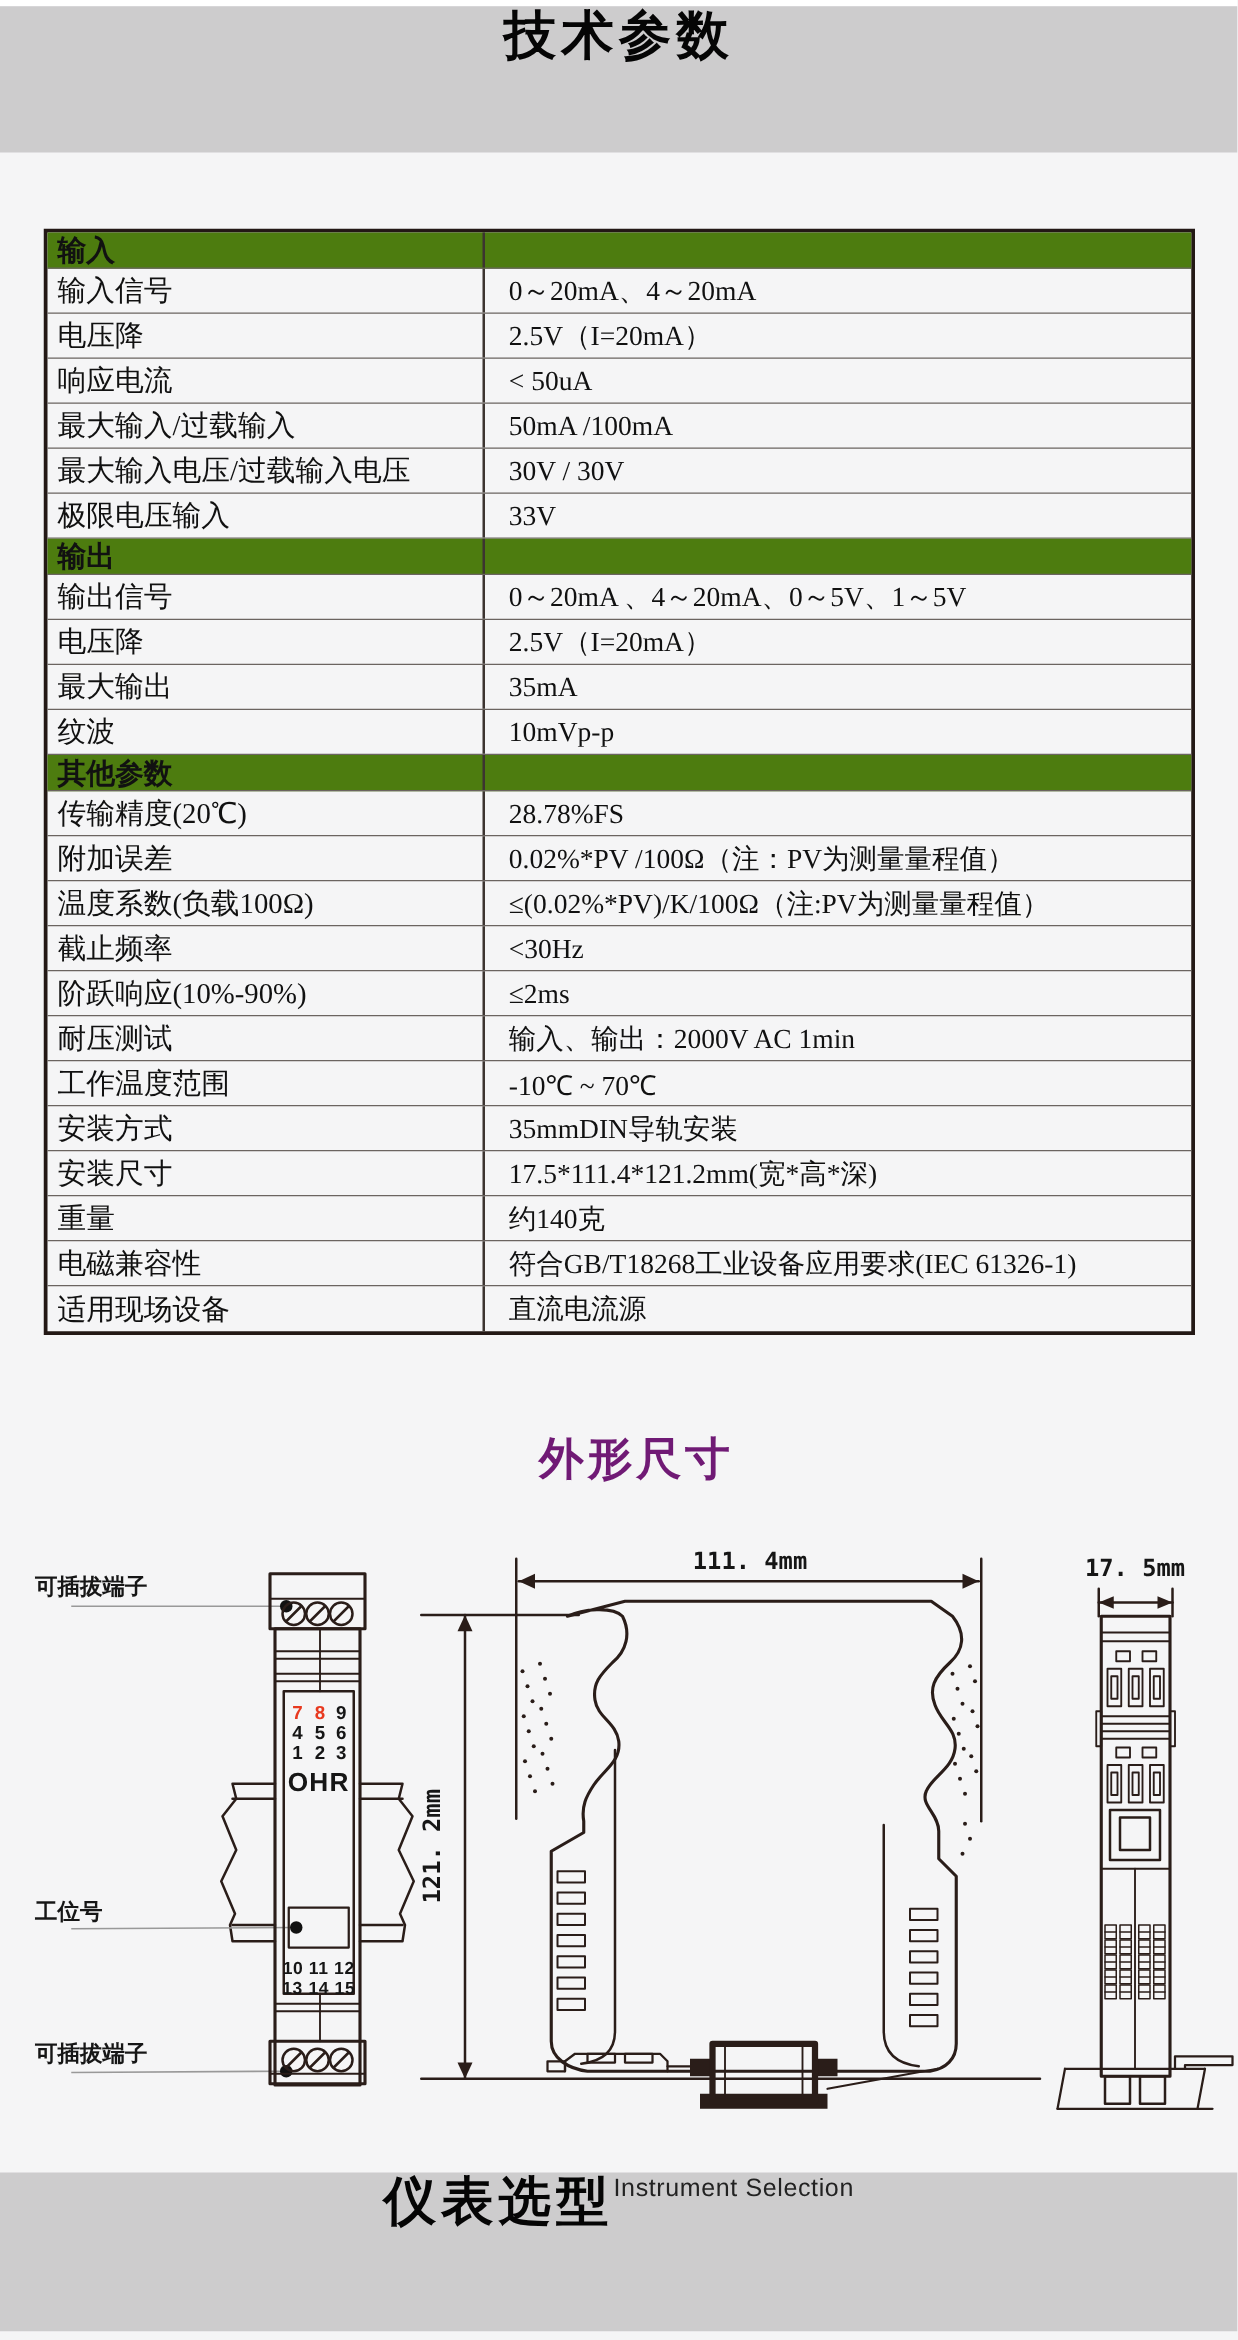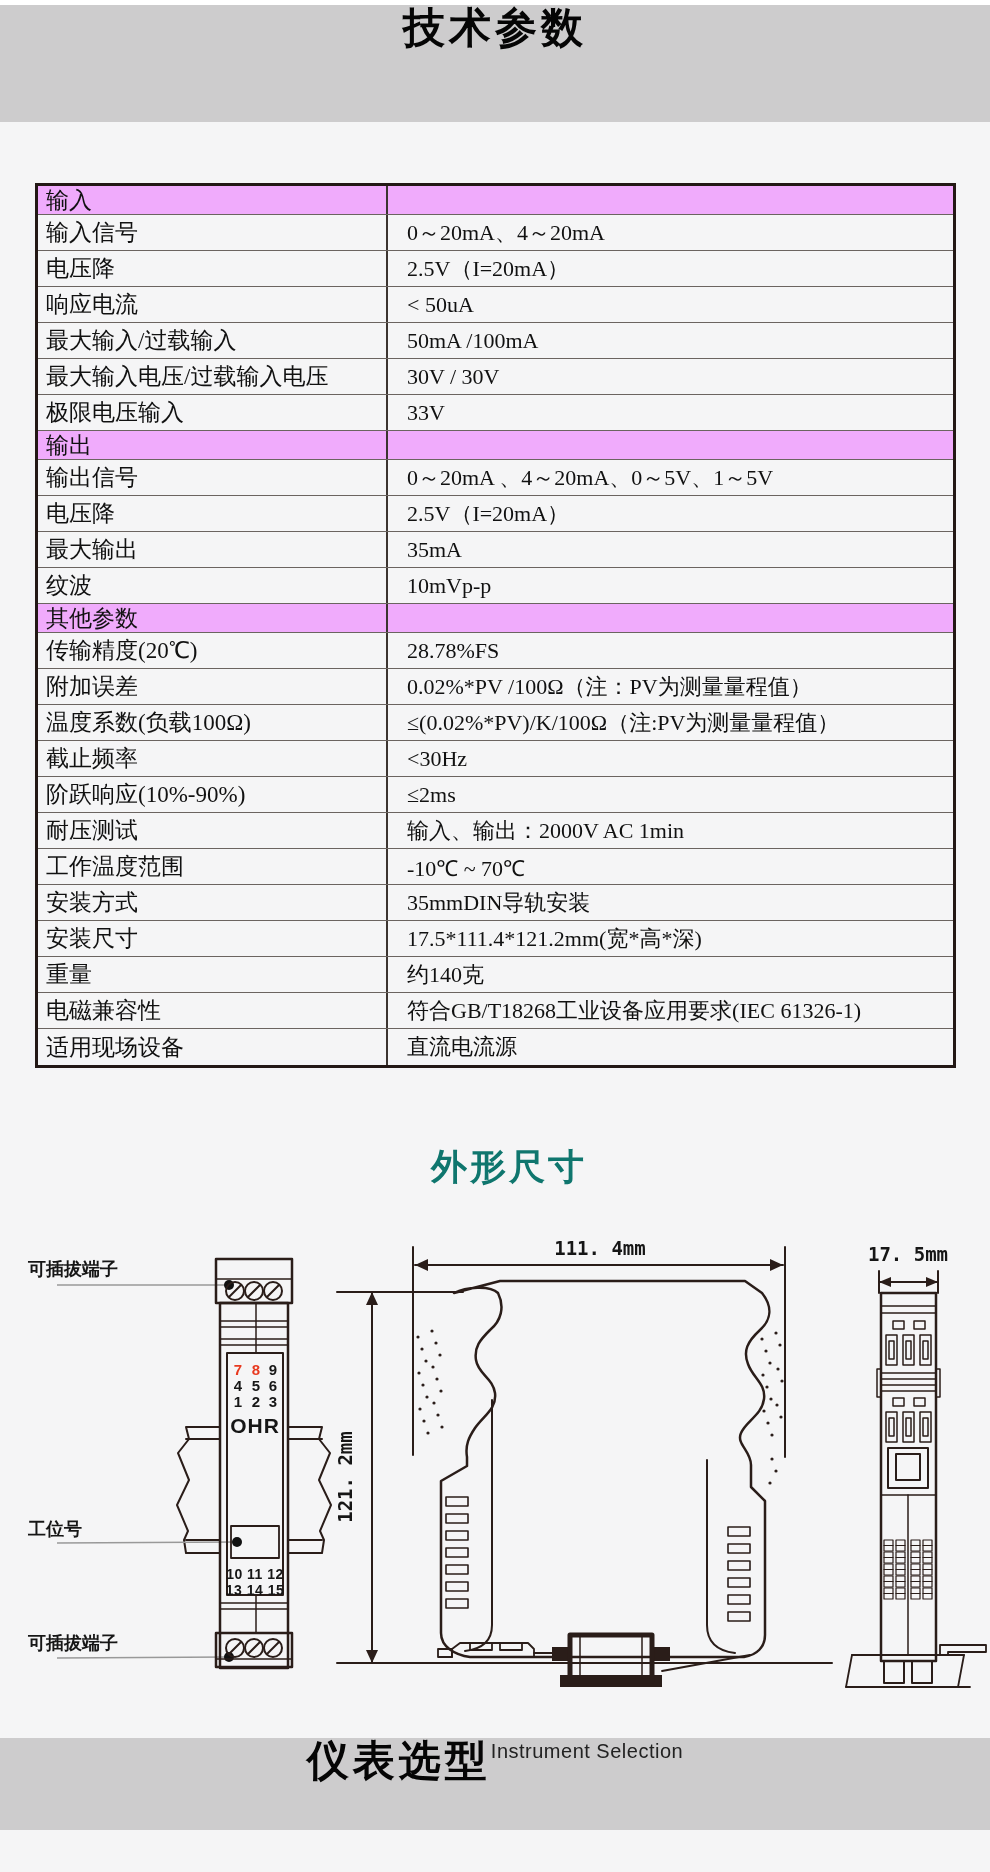--- a/index.html
+++ b/index.html
@@ -7,38 +7,38 @@
   .top-strip{height:5px;background:#ffffff;}
   .band{height:117px;background:#cdcccd;text-align:center;display:flex;
     flex-direction:row;justify-content:center;}
   .band-title{font-size:42px;font-weight:bold;letter-spacing:4px;color:#050505;line-height:1.1;}
   .band-subtitle{font-size:20px;color:#222;margin-top:2px;letter-spacing:0.5px;}
   
   .spec-table{width:915px;margin:61px 0 0 35px;border:3px solid #231815;
     font-family:"Liberation Serif",serif;}
   .trow{display:flex;height:36px;align-items:center;border-bottom:1px solid #6b6460;box-sizing:border-box;}
   .trow:last-child{border-bottom:none;}
-  .trow.section{height:29px;background:#f0abfc;}
+  .trow.section{height:29px;background:#4d7c0f;font-weight:bold;}
   .tcell{box-sizing:border-box;overflow:hidden;white-space:nowrap;}
   .tcell.label{width:348px;padding-left:8px;font-size:23px;}
   .tcell.value{flex:1;border-left:2px solid #3c3430;padding-left:19px;font-size:22px;height:100%;
     display:flex;align-items:center;}
   .trow.section .tcell.value{border-left:2px solid #3c3430;}
   .section-title{margin-top:70px;height:58px;line-height:58px;text-align:center;
-    font-size:36px;font-weight:bold;letter-spacing:3px;color:#0f766e;margin-left:28px;}
+    font-size:36px;font-weight:bold;letter-spacing:3px;color:#701a75;margin-left:28px;}
   svg.drawing{display:block;margin-top:39px;}
   svg .ln{stroke:#2a1d19;fill:none;stroke-linejoin:round;stroke-linecap:round;}
   svg text{fill:#161616;}
   .dimtxt{font-family:"DejaVu Sans Mono",monospace;font-size:19px;font-weight:bold;}
   .cntxt{font-family:"Liberation Sans",sans-serif;font-size:18px;font-weight:bold;}
   .pin{font-family:"Liberation Sans",sans-serif;font-size:15px;font-weight:bold;text-anchor:middle;}
   .pin.red{fill:#e8391f;}
   .pins-bot{font-family:"Liberation Sans",sans-serif;font-size:14px;font-weight:bold;text-anchor:middle;letter-spacing:0.5px;}
   .brand{font-family:"Liberation Sans",sans-serif;font-size:21px;font-weight:900;text-anchor:middle;letter-spacing:1px;}
-  .footer-band{margin-top:33px;height:92px;}
+  .footer-band{margin-top:33px;height:127px;}
 </style>
 </head>
 <body>
 
 <div class="top-strip"></div>
 
 <div class="band">
   <div class="band-title">技术参数</div>
 </div>
 

